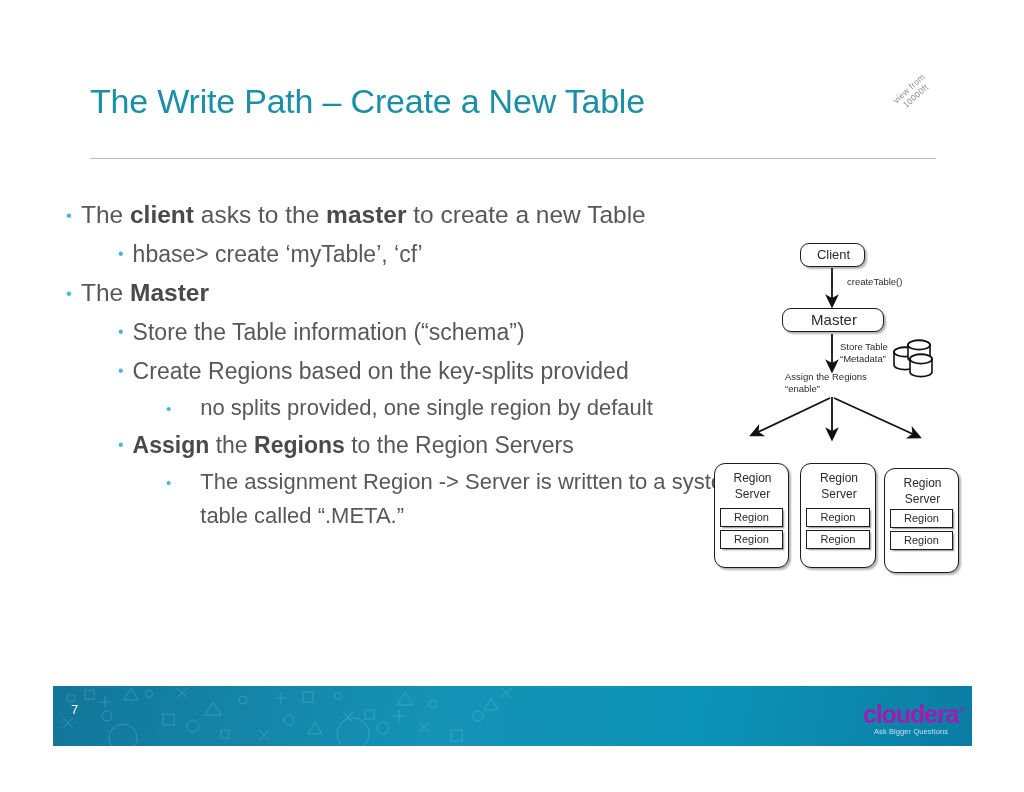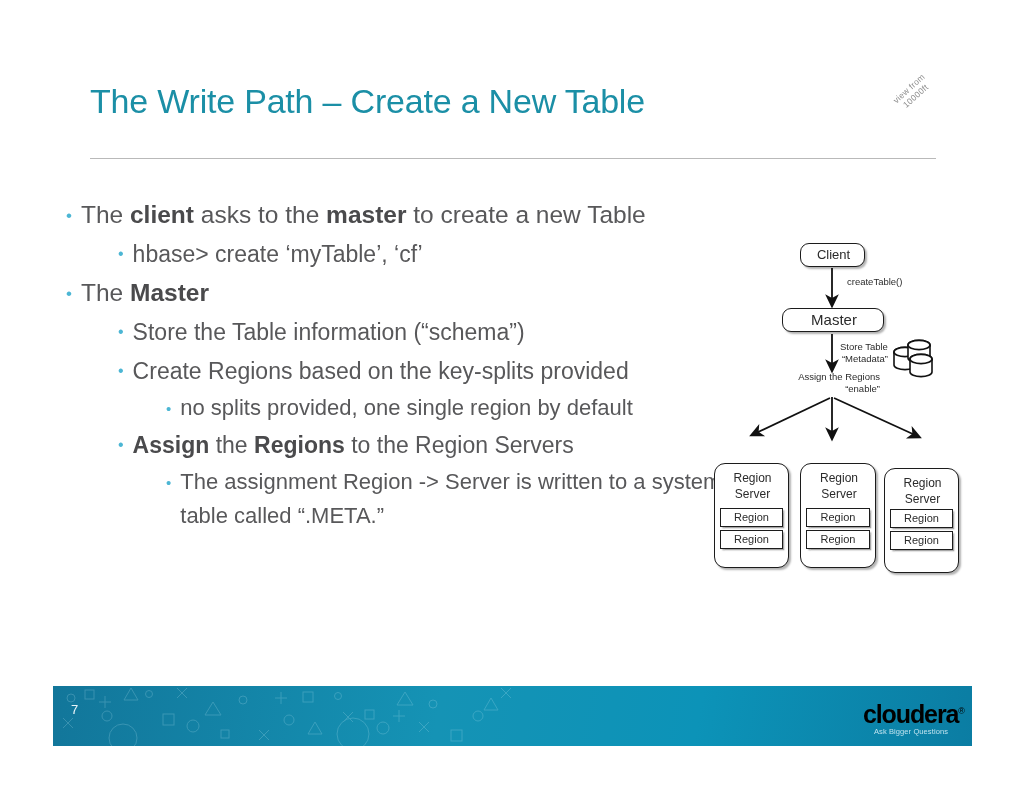--- a/index.html
+++ b/index.html
@@ -84,40 +84,40 @@
   .lvl1 { padding-left: 0px; }
   .lvl1 .dot { margin-right: 9px; margin-top: 11px; font-size: 17px; }
   .lvl1 .txt { font-size: 24.5px; line-height: 38px; }
 
   .lvl2 { padding-left: 52px; }
   .lvl2 .dot { margin-right: 9px; margin-top: 11px; font-size: 16px; }
   .lvl2 .txt { font-size: 23px; line-height: 38px; }
 
   .lvl3 { padding-left: 100px; }
   .lvl3 .dot { margin-right: 9px; margin-top: 10px; font-size: 15px; }
-  .lvl3 .txt { font-size: 22px; line-height: 34px; }
+  .lvl3 .txt { font-size: 22px; line-height: 34px; margin-left: 20px; }
 
   .b { font-weight: bold; color: #4a4a4c; }
 
   
   .diagram {
     position: absolute;
     left: 700px;
     top: 235px;
     width: 275px;
     height: 330px;
   }
   .diagram svg { display: block; }
 
   .dlabel {
     position: absolute;
     font-size: 9.5px;
     line-height: 12px;
     color: #2b2b2b;
-    text-align: right;
+    text-align: left;
     white-space: nowrap;
   }
 
   .node-text {
     position: absolute;
     text-align: center;
     color: #2b2b2b;
     white-space: nowrap;
   }
 
@@ -178,21 +178,21 @@
   .logo {
     position: absolute;
     left: 857px;
     top: 698px;
     width: 108px;
     text-align: right;
   }
   .logo-word {
     font-size: 25px;
     font-weight: bold;
-    color: #000000;
+    color: #a21caf;
     letter-spacing: -1.1px;
     line-height: 26px;
   }
   .logo-word .reg {
     font-size: 9px;
     vertical-align: super;
     font-weight: normal;
     letter-spacing: 0;
   }
   .logo-tag {

